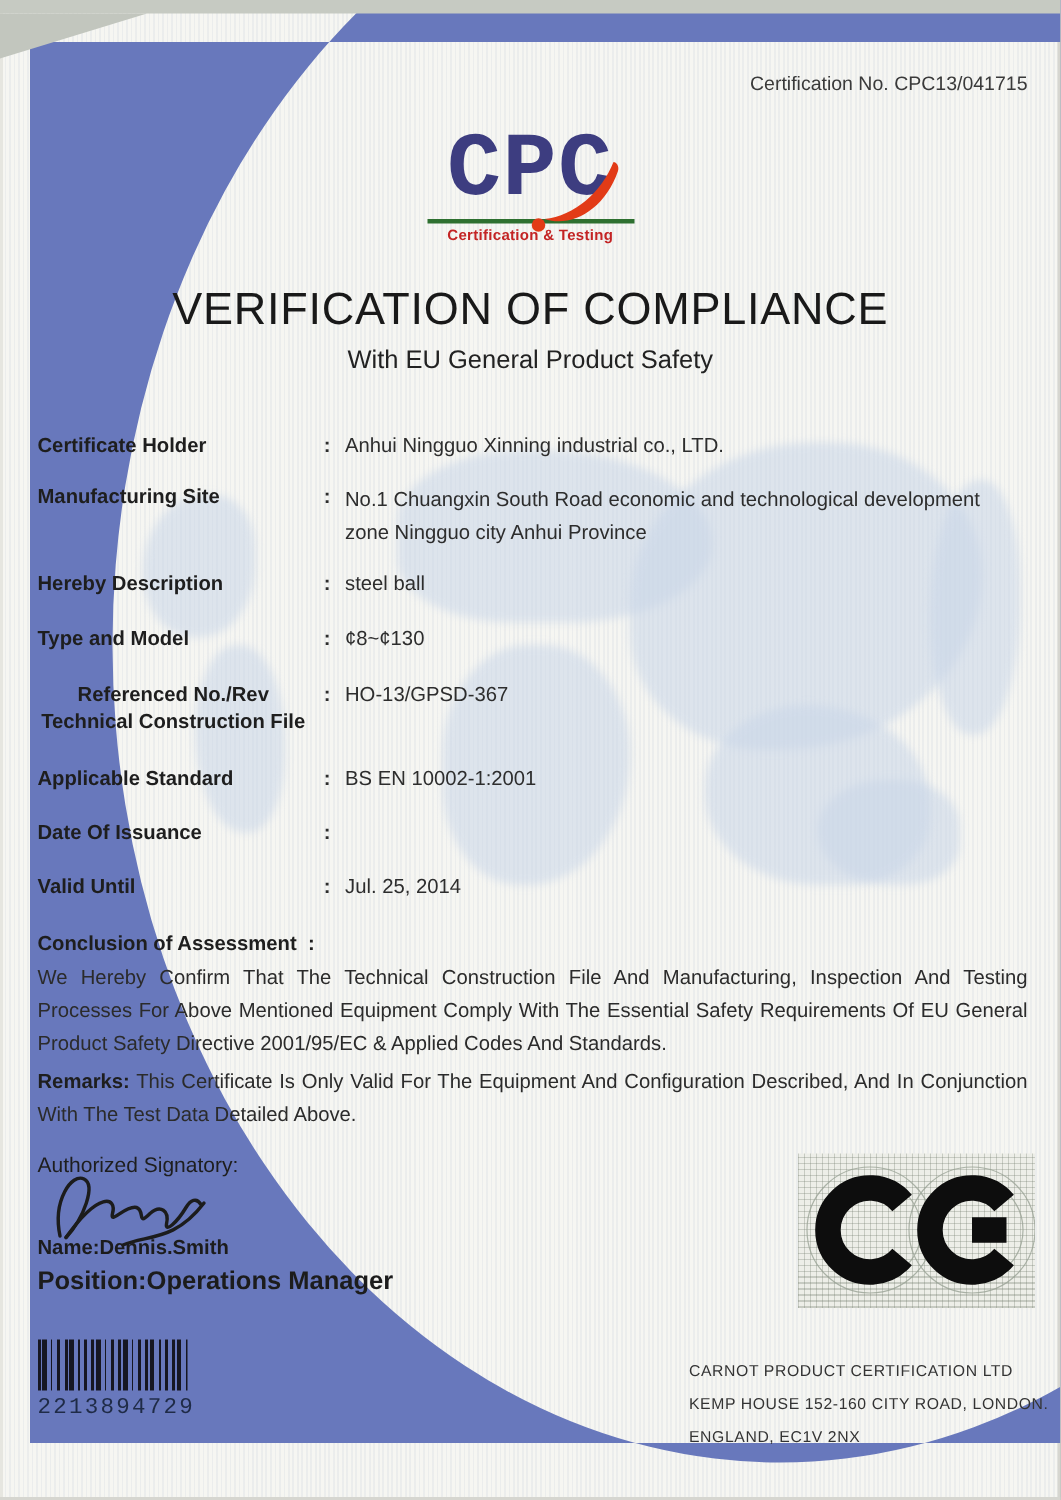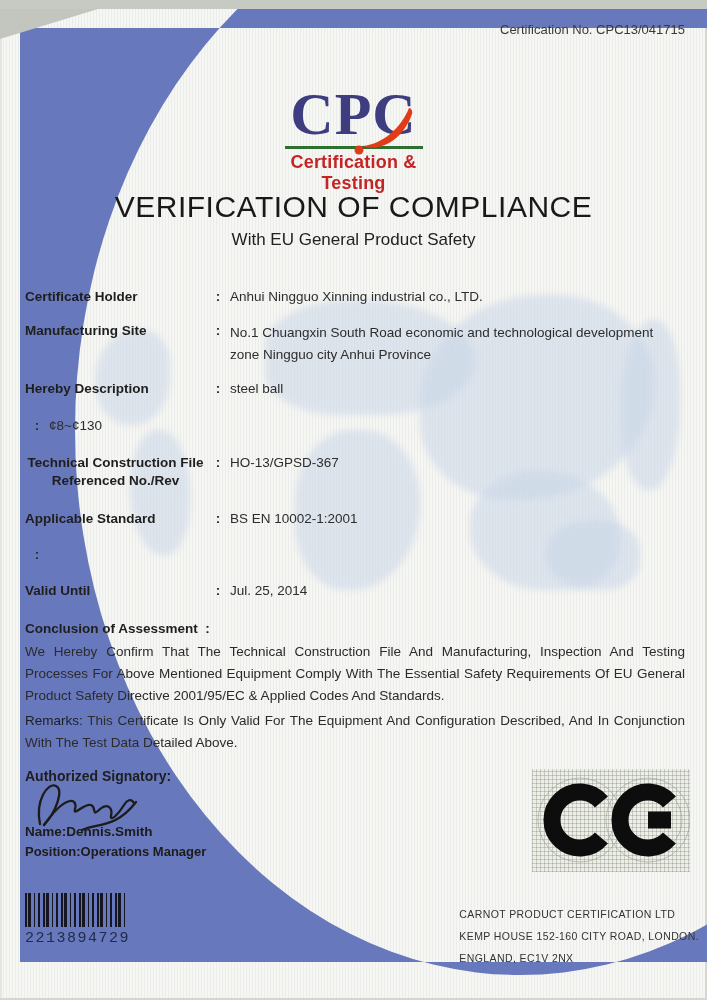--- a/index.html
+++ b/index.html
@@ -11,39 +11,39 @@
     box-shadow:inset -2px 0 0 #d6d6d0, inset 0 -2px 0 #d6d6d0, inset 2px 0 0 #e6e6e0;
   }
   .layer{position:absolute;inset:0;}
   .z0{z-index:0}.z1{z-index:1}.z2{z-index:2}
   
   .scan-top-strip{position:absolute;top:0;left:0;right:0;height:9px;background:#c6cac2;z-index:4}
   .scan-corner{position:absolute;top:9px;left:0;width:0;height:0;border-top:30px solid #c2c6be;border-right:98px solid transparent;z-index:4}
   
   .blob{position:absolute;background:#c9d6e8;filter:blur(3px);opacity:.55;}
   
-  .cert-no{position:absolute;top:22px;right:22px;font-size:13px;color:#3a3a3a;margin-left:10px;}
+  .cert-no{position:absolute;top:48px;right:22px;font-size:13px;color:#3a3a3a;margin-left:10px;}
   .logo{position:absolute;top:84px;left:50%;transform:translateX(-50%);text-align:center;width:150px;}
-  .logo-text{font-family:Liberation Serif, serif;font-weight:bold;font-size:60px;line-height:1;color:#3d3d80;letter-spacing:1px;position:relative;}
+  .logo-text{font-family:Liberation Mono, monospace;font-weight:bold;font-size:60px;line-height:1;color:#3d3d80;letter-spacing:1px;position:relative;}
   .logo-swoosh{position:absolute;left:66px;top:22px;width:70px;height:52px;}
   .logo-rule{height:3px;background:#2e7030;margin:2px 6px 3px 6px;}
-  .logo-tagline{font-size:18px;font-weight:bold;color:#c32424;letter-spacing:.2px;}
+  .logo-tagline{font-size:10px;font-weight:bold;color:#c32424;letter-spacing:.2px;}
   .title{position:absolute;top:190px;left:0;right:0;text-align:center;font-size:30px;color:#191919;letter-spacing:.5px;}
   .subtitle{position:absolute;top:229px;left:0;right:0;text-align:center;font-size:17px;line-height:22px;color:#222;}
   .row{position:absolute;left:25px;right:22px;display:flex;align-items:flex-start;font-size:13.5px;line-height:18px;color:#2d2d2d;}
   .row .label{width:181px;text-align:left;font-weight:bold;color:#1e1e1e;flex:none;}
   .row.center-label .label{text-align:center;}
   .row .colon{width:24px;text-align:center;font-weight:bold;flex:none;}
   .row .value{flex:1;}
   .heading-line{position:absolute;left:25px;font-size:13.5px;font-weight:bold;color:#1e1e1e;}
   .para{position:absolute;left:25px;right:22px;font-size:13.5px;line-height:22px;color:#2b2b2b;text-align:justify;}
-  .sig-head{position:absolute;left:25px;top:768px;font-size:14px;font-weight:bold;color:#1e1e1e;}
+  .sig-head{position:absolute;left:25px;top:768px;font-size:14px;font-weight:normal;color:#1e1e1e;}
   .sig-svg{position:absolute;left:30px;top:778px;}
   .sig-name{position:absolute;left:25px;top:824px;font-size:13.5px;font-weight:bold;color:#1c1c1c;}
-  .sig-pos{position:absolute;left:25px;top:844px;font-size:13px;font-weight:bold;color:#1c1c1c;}
+  .sig-pos{position:absolute;left:25px;top:844px;font-size:17px;font-weight:bold;color:#1c1c1c;}
   
   .ce-box{position:absolute;left:532px;top:769px;width:158px;height:103px;background:#edeee8;
     background-image:repeating-linear-gradient(0deg, rgba(110,120,105,.30) 0 1px, transparent 1px 4px),
                      repeating-linear-gradient(90deg, rgba(110,120,105,.30) 0 1px, transparent 1px 4px);}
   .ce-box svg{position:absolute;inset:0;}
   
   .barcode-bars{position:absolute;left:25px;top:893px;width:100px;height:34px;
     background-image:repeating-linear-gradient(90deg,#161622 0 2px,transparent 2px 3px,#161622 3px 6px,transparent 6px 9px,#161622 9px 10px,transparent 10px 13px,#161622 13px 15px,transparent 15px 18px);}
   .barcode-num{position:absolute;left:25px;top:930px;font-size:15px;letter-spacing:1.5px;color:#1f2b47;font-family:Liberation Mono, monospace;}
   .issuer{position:absolute;right:8px;top:903px;text-align:left;font-size:10.5px;line-height:22px;letter-spacing:.4px;color:#333;}
@@ -102,52 +102,54 @@
       <div class="label">Manufacturing Site</div>
       <div class="colon">:</div>
       <div class="value" style="line-height:22px">No.1 Chuangxin South Road  economic and technological development zone  Ningguo city Anhui Province</div>
     </div>
     <div class="row" style="top:380px">
       <div class="label">Hereby Description</div>
       <div class="colon">:</div>
       <div class="value">steel ball</div>
     </div>
     <div class="row" style="top:417px">
+      <div class="label">Type and Model</div>
       <div class="colon">:</div>
       <div class="value">¢8~¢130</div>
     </div>
     <div class="row center-label" style="top:454px">
       <div class="label">
+        <div>Referenced No./Rev</div>
         <div>Technical Construction File</div>
-        <div>Referenced No./Rev</div>
       </div>
       <div class="colon">:</div>
       <div class="value">HO-13/GPSD-367</div>
     </div>
     <div class="row" style="top:510px">
       <div class="label">Applicable Standard</div>
       <div class="colon">:</div>
       <div class="value">BS EN 10002-1:2001</div>
     </div>
     <div class="row" style="top:546px">
+      <div class="label">Date Of Issuance</div>
       <div class="colon">:</div>
     </div>
     <div class="row" style="top:582px">
       <div class="label">Valid Until</div>
       <div class="colon">:</div>
       <div class="value">Jul. 25, 2014</div>
     </div>
 
     <div class="heading-line" style="top:621px">
       <span>Conclusion of Assessment</span>&nbsp;&nbsp;<span>:</span>
     </div>
     <div class="para" style="top:641px">We Hereby Confirm That The Technical Construction File And Manufacturing, Inspection And Testing Processes For Above Mentioned Equipment Comply With The Essential Safety Requirements Of EU General Product Safety Directive 2001/95/EC &amp; Applied Codes And Standards.</div>
 
     <div class="para" style="top:710px">
-      <span style="font-weight:normal;color:#1e1e1e">Remarks:</span><span> This Certificate Is Only Valid For The Equipment And Configuration Described, And In Conjunction With The Test Data Detailed Above.</span>
+      <span style="font-weight:bold;color:#1e1e1e">Remarks:</span><span> This Certificate Is Only Valid For The Equipment And Configuration Described, And In Conjunction With The Test Data Detailed Above.</span>
     </div>
 
     <div class="sig-head">Authorized Signatory:</div>
     <svg class="sig-svg" width="180" height="58" viewBox="0 0 180 58">
       <g fill="none" stroke="#1c1c1c" stroke-width="2.3" stroke-linecap="round">
         <path d="M10,46 C5,22 18,4 26,8 C34,12 26,34 14,47"></path>
         <path d="M14,47 C36,16 48,20 45,31 C43,39 54,25 61,27 C67,29 61,40 70,31 C77,25 83,29 81,38 C80,44 88,37 94,27 C97,22 101,20 104,25"></path>
         <path d="M52,52 C68,45 86,50 106,24"></path>
       </g>
     </svg>

